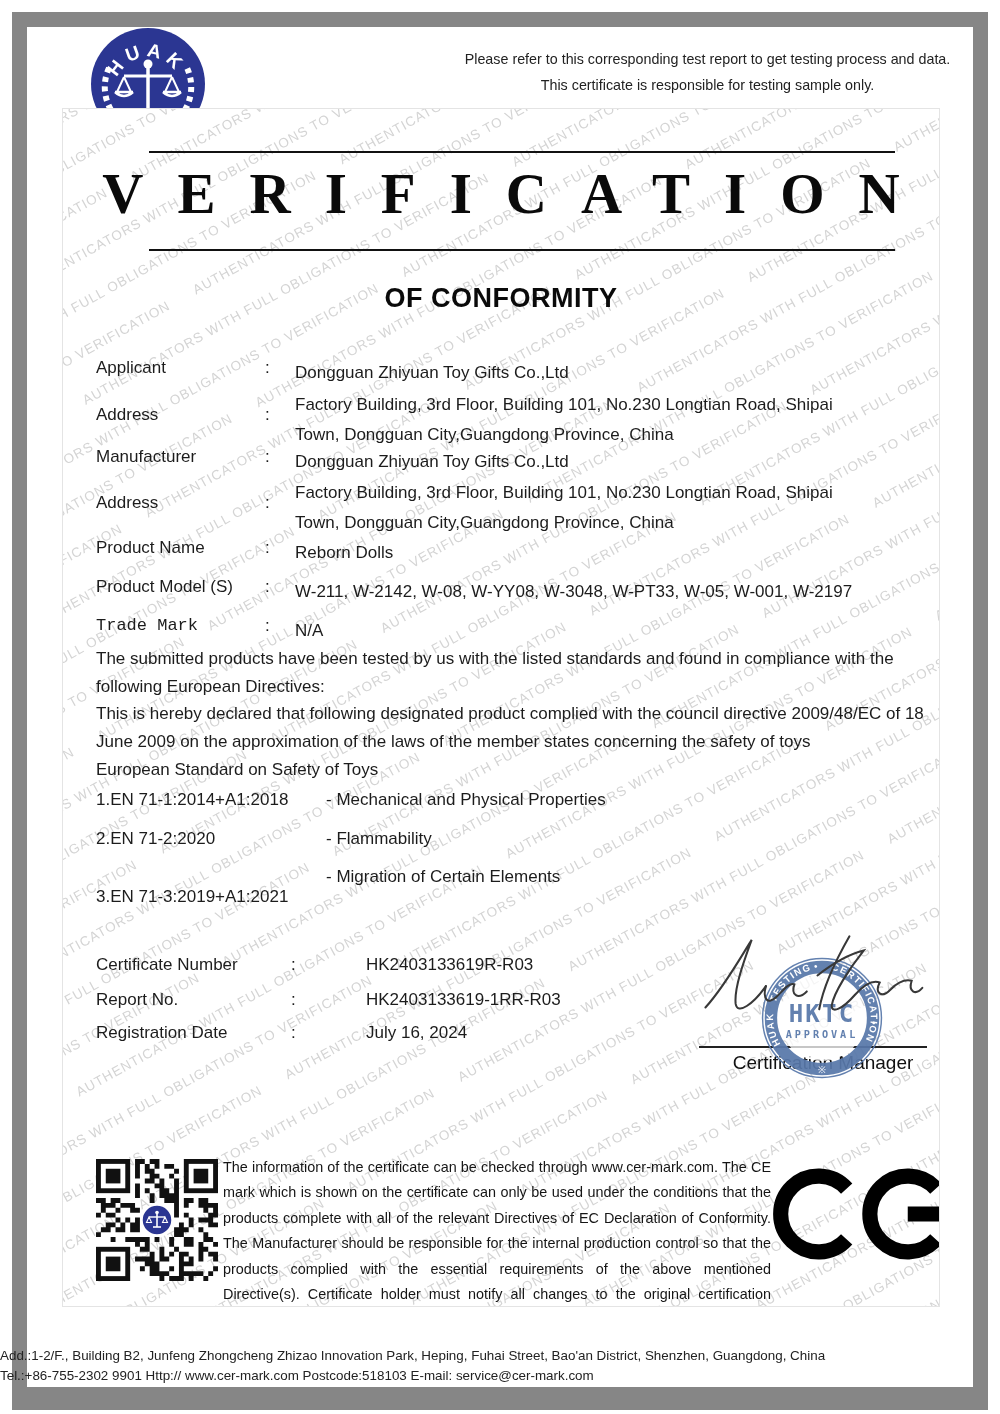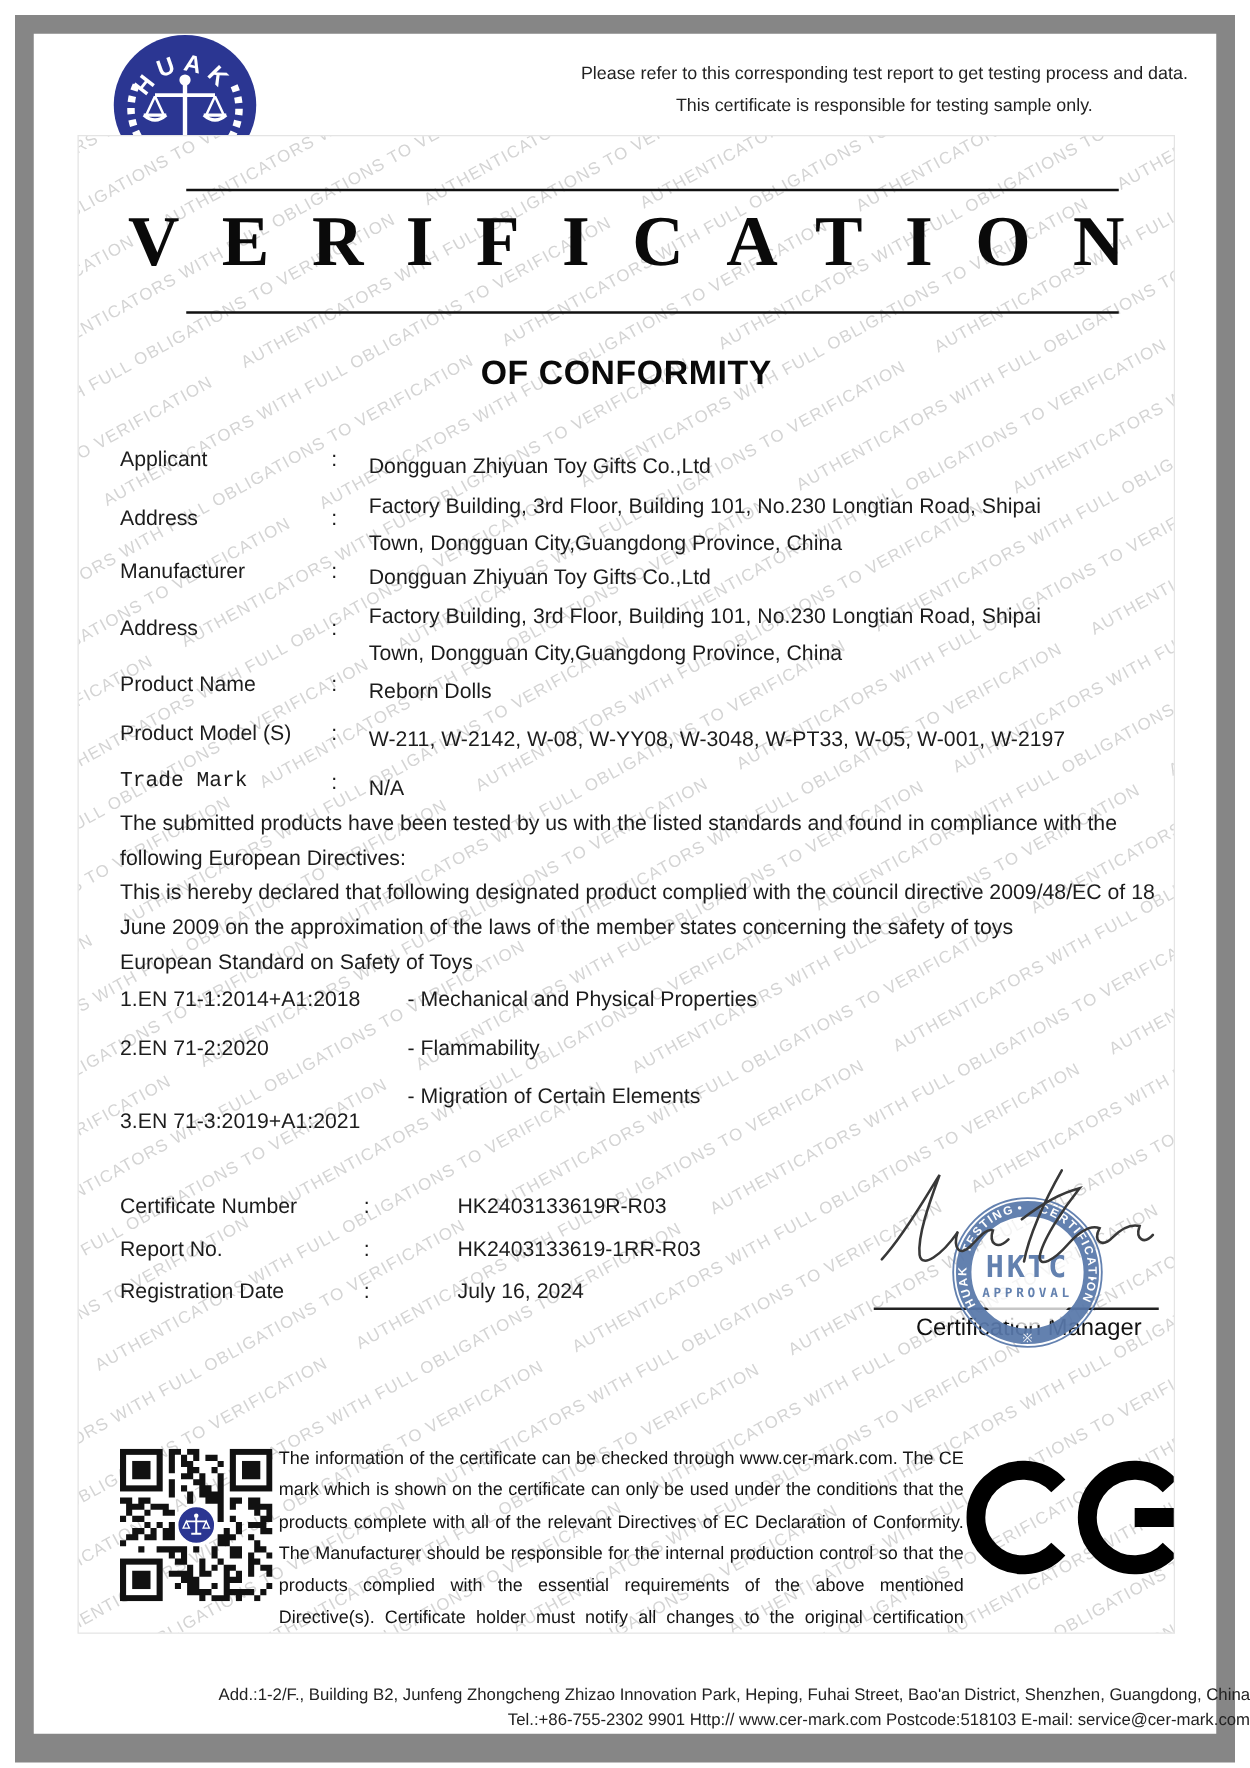--- a/index.html
+++ b/index.html
@@ -39,21 +39,21 @@
   
   .sig-line{position:absolute;left:636px;top:937px;width:228px;height:2px;background:#222;z-index:2;}
   .sig-role{position:absolute;left:620px;top:943px;width:280px;text-align:center;
             font-size:19px;color:#111;z-index:2;}
   
   .notice{position:absolute;left:160px;top:1046px;width:548px;font-size:14.4px;
           line-height:25.4px;text-align:justify;color:#151515;}
   
   .foot-co{position:absolute;left:0;top:1316px;width:1000px;text-align:center;
            font-weight:bold;font-size:17.5px;color:#111;}
-  .foot-line{position:absolute;left:0;width:1000px;text-align:right;font-size:13.4px;color:#222;}
+  .foot-line{position:absolute;left:0;width:1000px;text-align:left;font-size:13.4px;color:#222;}
 </style>
 </head>
 <body>
 
 <div class="page">
   <div class="frame"></div>
 
   <div class="abs" style="left:88px;top:26px;width:120px;height:116px;">
     <svg width="120" height="116" viewBox="0 0 120 116">
       <ellipse cx="60" cy="58" rx="57" ry="56" fill="#2b3692"></ellipse>

